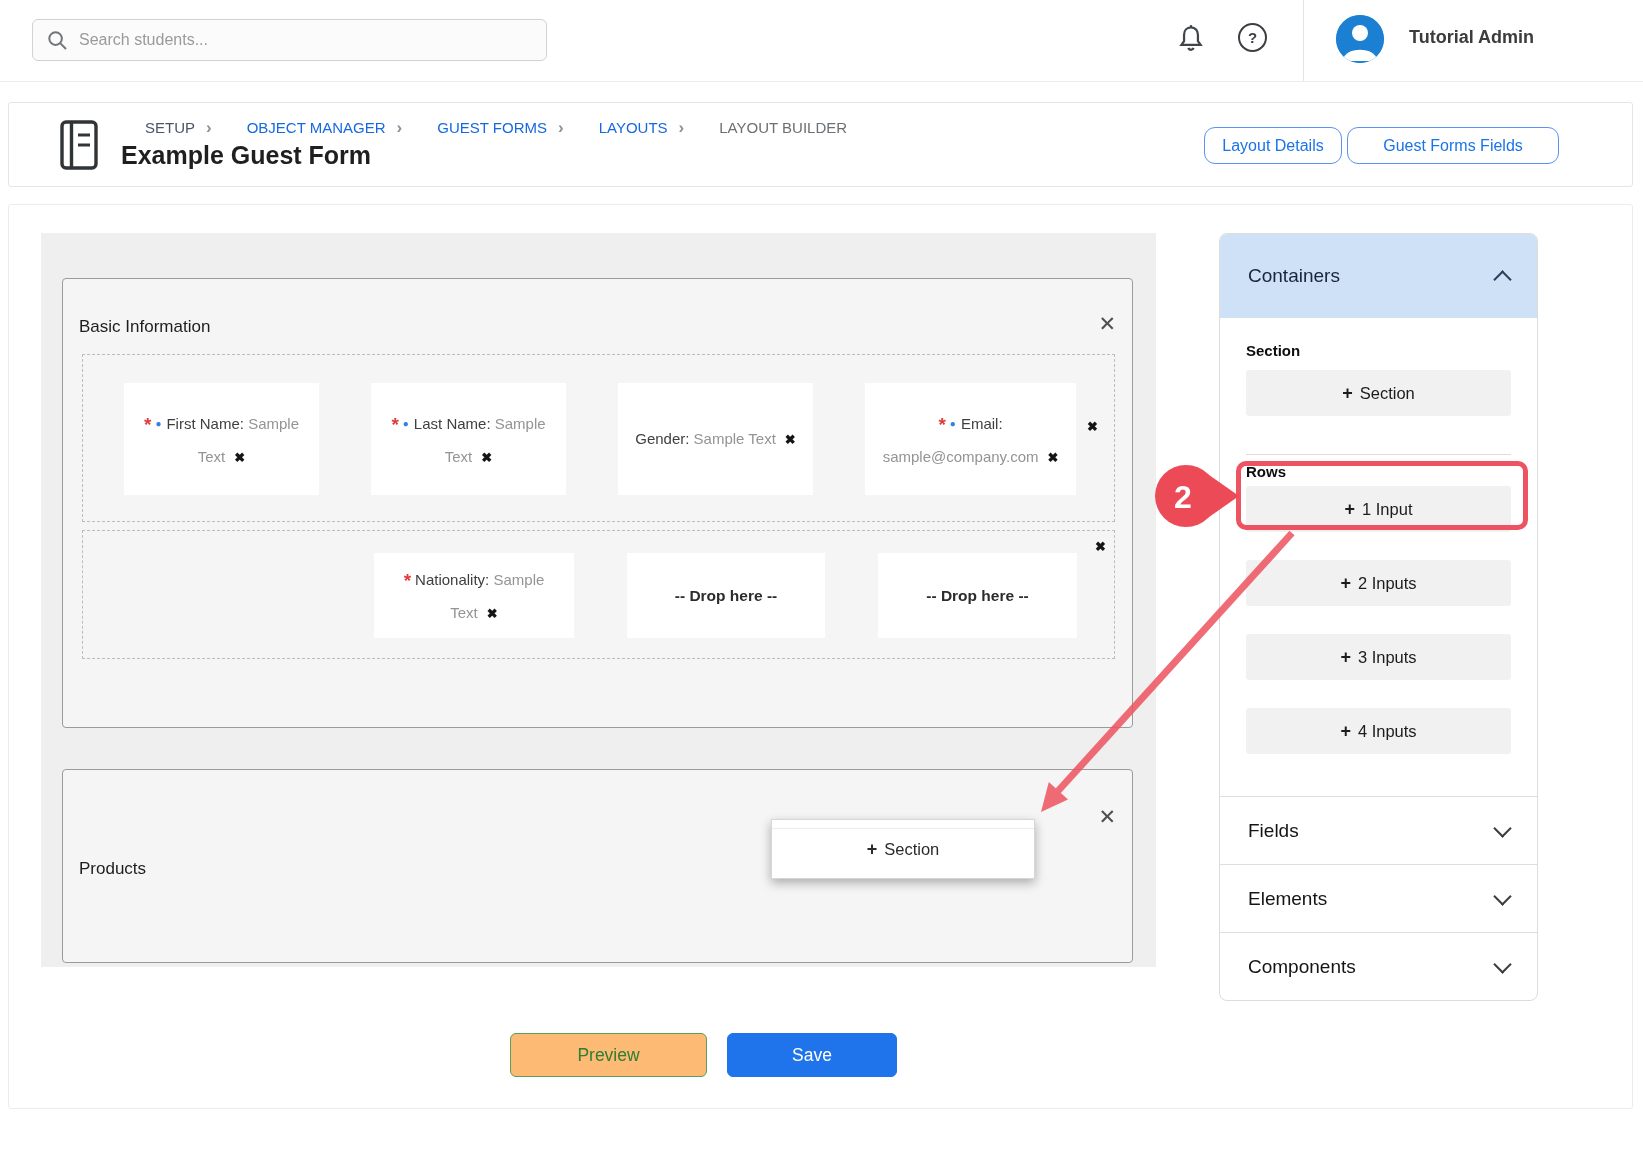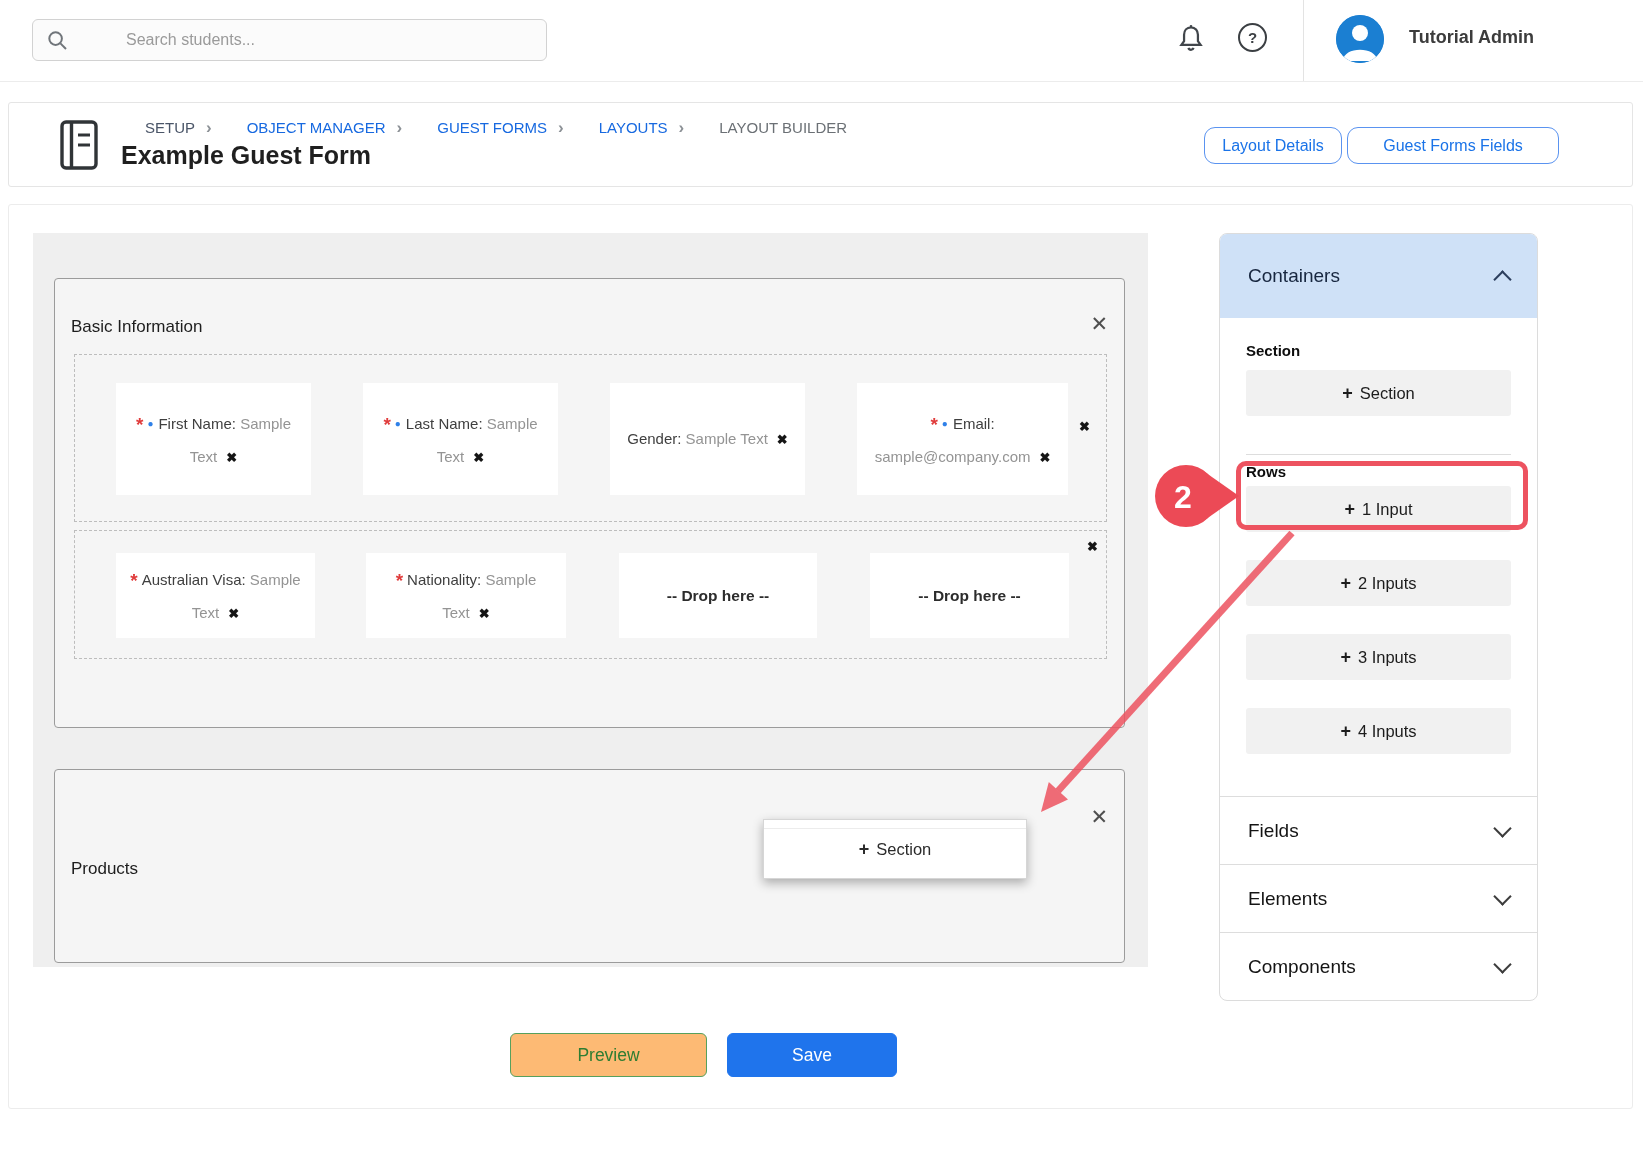--- a/index.html
+++ b/index.html
@@ -3,21 +3,21 @@
 <meta charset="utf-8">
 <style>
   html,body{margin:0;padding:0;background:#fff;}
   .screen{position:relative;width:1643px;height:1161px;background:#fff;overflow:hidden;
           font-family:"Liberation Sans", sans-serif;color:#222;}
 
   
   .topbar{position:absolute;left:0;top:0;width:1643px;height:81px;background:#fff;border-bottom:1px solid #ececec;}
   .searchbox{position:absolute;left:32px;top:19px;width:515px;height:42px;border:1px solid #d2d2d2;border-radius:6px;
              background:#fbfbfb;display:flex;align-items:center;padding:0 14px;box-sizing:border-box;gap:10px;}
-  .searchbox input{border:none;outline:none;background:transparent;font:16px "Liberation Sans",sans-serif;color:#1d4ed8;width:100%;margin-left:47px;}
+  .searchbox input{border:none;outline:none;background:transparent;font:16px "Liberation Sans",sans-serif;color:#1d4ed8;width:100%;}
   .searchbox input::placeholder{color:#9a9a9a;}
   .bell{position:absolute;left:1176px;top:23px;width:32px;height:34px;cursor:pointer;}
   .help-icon{position:absolute;left:1238px;top:23px;width:25px;height:25px;border-radius:50%;border:2.5px solid #3b3f43;
              display:flex;align-items:center;justify-content:center;cursor:pointer;}
   .help-icon::before{content:"?";font-size:15px;font-weight:700;color:#3b3f43;}
   .topbar-divider{position:absolute;left:1303px;top:0;height:81px;border-left:1px solid #e3e3e3;}
   .avatar{position:absolute;left:1336px;top:15px;width:48px;height:48px;border-radius:50%;background:#1b7fd2;overflow:hidden;cursor:pointer;}
   .user-name{position:absolute;left:1409px;top:27px;font-size:18px;font-weight:700;color:#3c3c3c;cursor:pointer;}
 
   
@@ -31,21 +31,21 @@
   .crumb.current{color:#6b7075;font-weight:400;}
   .crumb-sep{margin:0 11px;color:#8c9196;font-weight:700;font-size:17px;line-height:1;}
   .crumb-sep::before{content:"\203A";}
   .page-title{position:absolute;left:112px;top:38px;font-size:25px;font-weight:700;color:#1f1f1f;}
   .btn-outline-blue{position:absolute;top:24px;height:37px;background:#fff;border:1px solid #5a93f0;border-radius:11px;
                     color:#1a73e8;font-size:16px;display:flex;align-items:center;justify-content:center;cursor:pointer;box-sizing:border-box;}
 
   
   .main-card{position:absolute;left:8px;top:204px;width:1625px;height:905px;background:#fff;border:1px solid #ececec;
              border-radius:3px;box-sizing:border-box;}
-  .canvas{position:absolute;left:24px;top:28px;width:1115px;height:734px;background:#efefef;}
+  .canvas{position:absolute;left:32px;top:28px;width:1115px;height:734px;background:#efefef;}
 
   .form-section{position:absolute;background:#f5f5f5;border:1px solid #9b9b9b;border-radius:4px;box-sizing:border-box;}
   .section-title{position:absolute;left:16px;font-size:17px;color:#1d1d1d;}
   .x-thin{position:absolute;right:16px;cursor:pointer;line-height:1;}
   .x-thin::before{content:"\2715";font-size:21px;color:#4f4f4f;}
 
   .field-row{position:absolute;border:1px dashed #bdbdbd;box-sizing:border-box;}
   .field-card{position:absolute;background:#fff;display:flex;align-items:center;justify-content:center;text-align:center;
               padding:8px 14px;box-sizing:border-box;cursor:grab;}
   .fc-text{font-size:15px;line-height:1.9;}
@@ -184,26 +184,20 @@
           <div class="field-card" style="left:782px;top:28px;width:211px;height:112px;">
             <div class="fc-text">
               <span class="req-icon"></span><span class="dot-icon"></span><span class="fc-label">Email:</span>
               <span class="fc-value">sample@company.com</span><span class="x-bold"></span>
             </div>
           </div>
           <span class="x-bold row-x" style="left:1004px;top:62px;"></span>
         </div>
 
         <div class="field-row" style="left:19px;top:251px;width:1033px;height:129px;">
-          <div class="field-card" style="left:41px;top:22px;width:199px;height:85px;">
-            <div class="fc-text">
-              <span class="req-icon"></span><span class="fc-label">Australian Visa:</span>
-              <span class="fc-value">Sample Text</span><span class="x-bold"></span>
-            </div>
-          </div>
           <div class="field-card" style="left:291px;top:22px;width:200px;height:85px;">
             <div class="fc-text">
               <span class="req-icon"></span><span class="fc-label">Nationality:</span>
               <span class="fc-value">Sample Text</span><span class="x-bold"></span>
             </div>
           </div>
           <div class="field-card" style="left:544px;top:22px;width:198px;height:85px;">
             <span class="drop-text">-- Drop here --</span>
           </div>
           <div class="field-card" style="left:795px;top:22px;width:199px;height:85px;">

